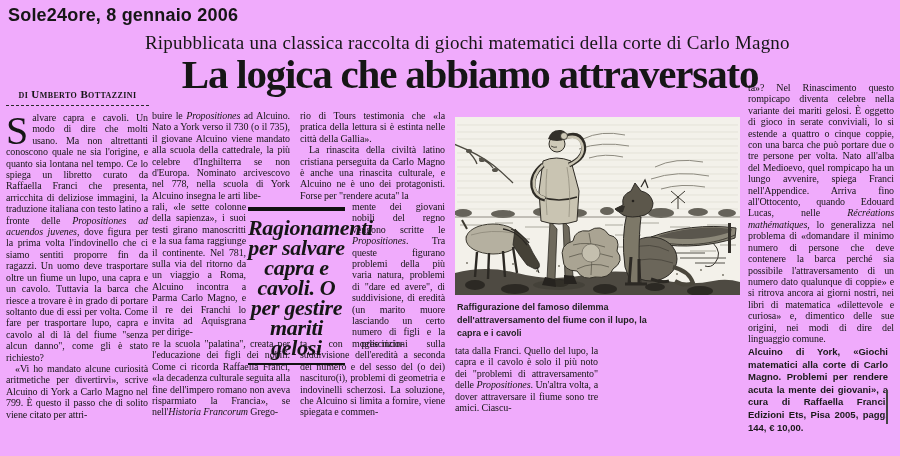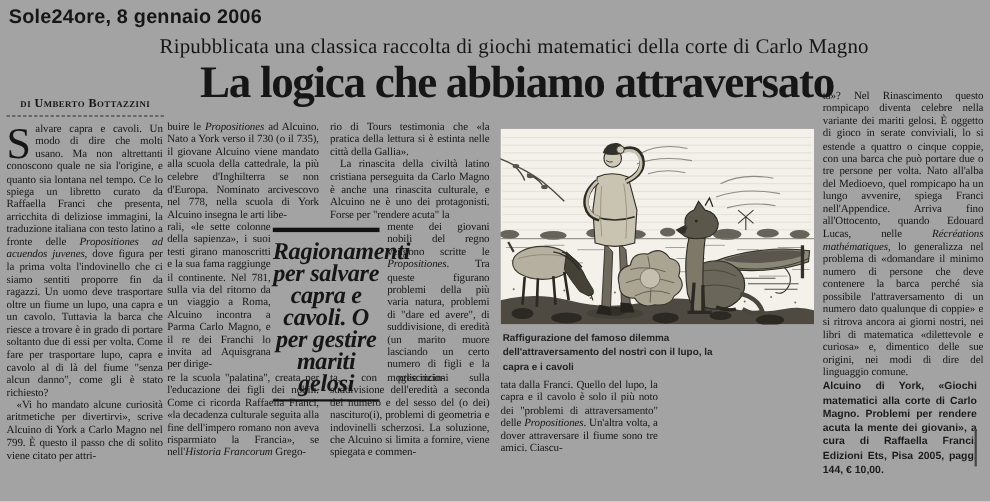--- a/index.html
+++ b/index.html
@@ -1,17 +1,17 @@
 <!DOCTYPE html>
 <html><head>
 <meta charset="utf-8">
 <style>
   html,body{margin:0;padding:0;background:#e8e8e8;}
   .page{
-    position:relative;width:900px;height:456px;background:#a3a3a3;
+    position:relative;width:900px;height:456px;background:#f0abfc;
     color:#161616;font-family:"Liberation Serif",serif;overflow:hidden;
   }
   .scan-header{
     position:absolute;left:8px;top:5px;
     font-family:"Liberation Sans",sans-serif;font-weight:bold;font-size:18px;
     letter-spacing:.2px;
   }
   .kicker{
     position:absolute;left:145px;top:32px;width:630px;text-align:center;
     font-size:19px;letter-spacing:.2px;white-space:nowrap;
@@ -233,21 +233,21 @@
         <path d="M160 92 L168 88 Q166 78 176 74 L180 66 L186 74 Q196 76 198 86 Q198 94 190 98 Q176 102 168 98 Z" fill="#5c574b" stroke="#2c2924" stroke-width="1"></path>
         <path d="M186 70 l4 -7 l3 8" stroke="#2c2924" stroke-width="1.2" fill="none"></path>
         <path d="M160 92 q6 -4 10 -3 l-2 6 q-5 1 -8 -3 Z" fill="#33302a"></path>
         <circle cx="178" cy="84" r="1.3" fill="#26231f"></circle>
         <path d="M218 150 Q234 154 238 166 Q230 170 220 164" stroke="#4a463c" stroke-width="4" fill="none"></path>
         <path d="M196 162 q10 4 18 2" stroke="#2c2924" stroke-width="3" fill="none"></path>
       </g>
     </svg>
   </div>
 
-  <div class="caption">Raffigurazione del famoso dilemma dell'attraversamento del nostri con il lupo, la capra e i cavoli</div>
+  <div class="caption">Raffigurazione del famoso dilemma dell'attraversamento del fiume con il lupo, la capra e i cavoli</div>
 
   <div class="bodycol" id="col4">
     <p>tata dalla Franci. Quello del lupo, la capra e il cavolo è solo il più noto dei "problemi di attraversamento" delle <i>Propositiones</i>. Un'altra volta, a dover attraversare il fiume sono tre amici. Ciascu-</p>
   </div>
   <div class="bodycol" id="col6">
     <p>ta»? Nel Rinascimento questo rompicapo diventa celebre nella variante dei mariti gelosi. È oggetto di gioco in serate conviviali, lo si estende a quattro o cinque coppie, con una barca che può portare due o tre persone per volta. Nato all'alba del Medioevo, quel rompicapo ha un lungo avvenire, spiega Franci nell'Appendice. Arriva fino all'Ottocento, quando Edouard Lucas, nelle <i>Récréations mathématiques</i>, lo generalizza nel problema di «domandare il minimo numero di persone che deve contenere la barca perché sia possibile l'attraversamento di un numero dato qualunque di coppie» e si ritrova ancora ai giorni nostri, nei libri di matematica «dilettevole e curiosa» e, dimentico delle sue origini, nei modi di dire del linguaggio comune.</p>
   </div>
 
   <div class="booknote">Alcuino di York, «Giochi matematici alla corte di Carlo Magno. Problemi per rendere acuta la mente dei giovani», a cura di Raffaella Franci, Edizioni Ets, Pisa 2005, pagg. 144, € 10,00.</div>
 

